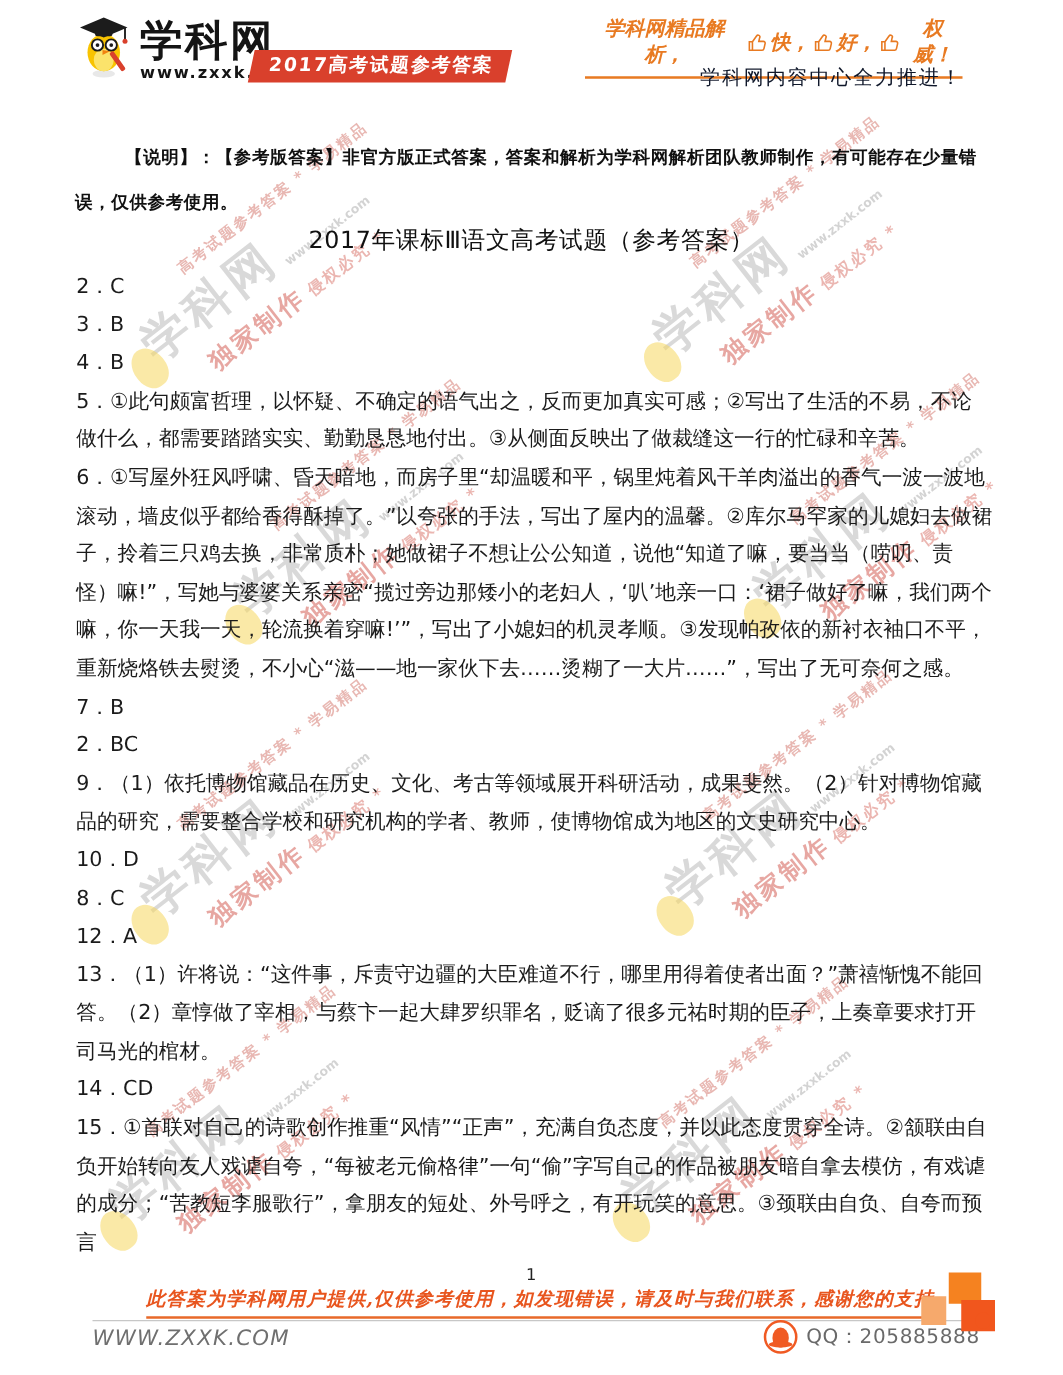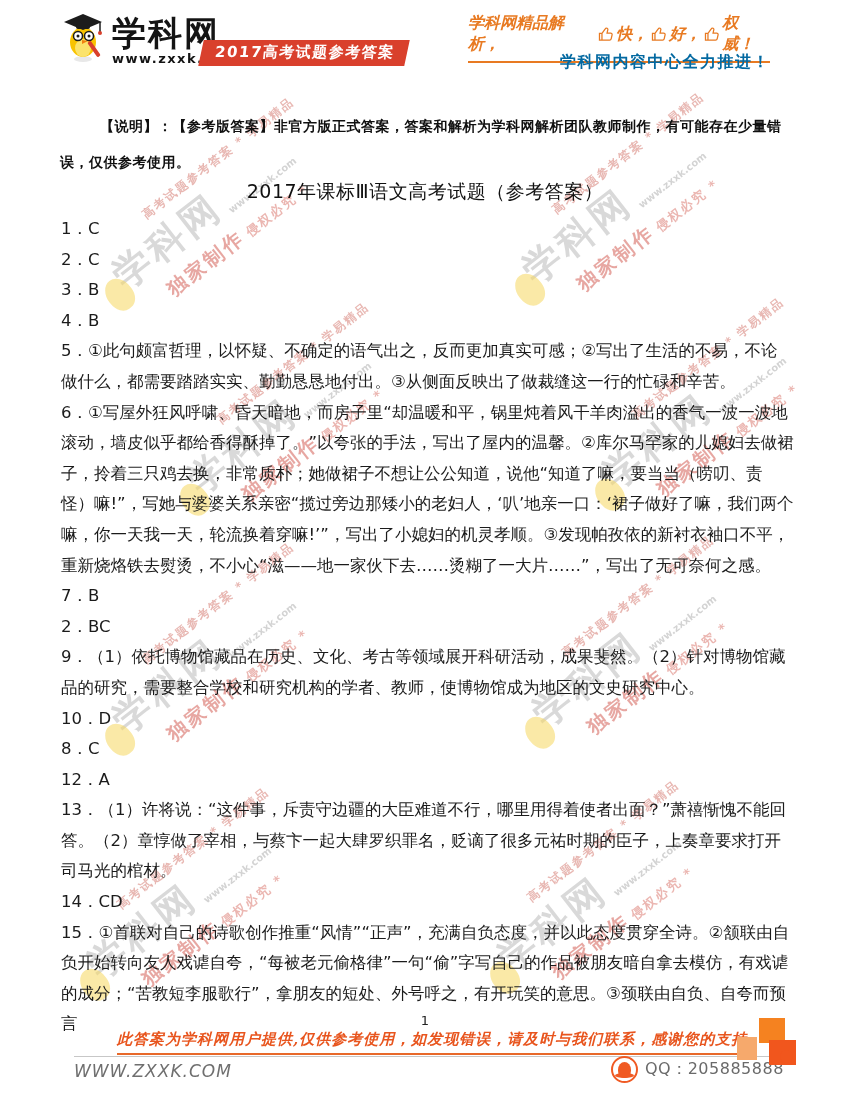--- a/index.html
+++ b/index.html
@@ -26,24 +26,24 @@
   .logo-text { position:absolute; left:112px; top:16px; line-height:1; }
   .logo-name { font-size:34px; font-weight:bold; color:#141414; letter-spacing:2px; }
   .logo-url  { font-size:13px; font-weight:bold; color:#141414; letter-spacing:1.5px; margin-top:2px; }
   .banner { position:absolute; left:201px; top:40px; background:#d9402c; color:#fff;
             font-size:15px; font-weight:bold; letter-spacing:1.5px;
             padding:3px 12px 4px 14px; transform:skewX(-12deg); }
   .banner > span { display:inline-block; transform:skewX(6deg); }
   .slogan { position:absolute; left:468px; top:13px; width:302px;
             display:flex; align-items:center; justify-content:center; gap:2px;
             font-family:"DejaVu Serif", serif; font-style:italic; font-weight:bold;
-            font-size:16px; color:#e87a22; border-bottom:2px solid #e87a22; padding-bottom:6px; }
+            font-size:16px; color:#e87a22; border-bottom:2px solid #e87a22; padding-bottom:6px;text-align:center; }
   .thumb { width:17px; height:17px; flex:0 0 auto; }
-  .sub-slogan { position:absolute; right:80px; top:52px; font-size:16px; font-weight:bold;
-                color:#0369a1; letter-spacing:1.5px; }
+  .sub-slogan { position:absolute; right:80px; top:52px; font-size:16px; font-weight:normal;
+                color:#0f172a; letter-spacing:1.5px; }
   
   .doc { position:absolute; inset:0; z-index:1; }
   .notice { position:absolute; left:60px; top:94px; width:734px; font-size:14px; font-weight:bold;
             color:#101010; line-height:36px; text-indent:40px; letter-spacing:0.5px; }
   .doc-title { position:absolute; left:0; top:179px; width:850px; text-align:center;
                font-size:19px; font-weight:normal; color:#101010; letter-spacing:0.5px; }
   .answers { position:absolute; left:61px; top:214px; width:733px;
              font-size:16.5px; line-height:30.6px; color:#1b1b1b; }
   .answers p { margin:0; }
   
@@ -188,21 +188,20 @@
       </svg>
       <span>权威！</span>
     </div>
     <div class="sub-slogan">学科网内容中心全力推进！</div>
   </div>
 
   <div class="doc">
     <p class="notice">【说明】：【参考版答案】非官方版正式答案，答案和解析为学科网解析团队教师制作，有可能存在少量错误，仅供参考使用。</p>
     <div class="doc-title">2017年课标Ⅲ语文高考试题（参考答案）</div>
     <div class="answers">
-        <p>1．C</p>
         <p>2．C</p>
         <p>3．B</p>
         <p>4．B</p>
         <p>5．①此句颇富哲理，以怀疑、不确定的语气出之，反而更加真实可感；②写出了生活的不易，不论做什么，都需要踏踏实实、勤勤恳恳地付出。③从侧面反映出了做裁缝这一行的忙碌和辛苦。</p>
         <p>6．①写屋外狂风呼啸、昏天暗地，而房子里“却温暖和平，锅里炖着风干羊肉溢出的香气一波一波地滚动，墙皮似乎都给香得酥掉了。”以夸张的手法，写出了屋内的温馨。②库尔马罕家的儿媳妇去做裙子，拎着三只鸡去换，非常质朴；她做裙子不想让公公知道，说他“知道了嘛，要当当（唠叨、责怪）嘛!”，写她与婆婆关系亲密“揽过旁边那矮小的老妇人，‘叭’地亲一口：‘裙子做好了嘛，我们两个嘛，你一天我一天，轮流换着穿嘛!’”，写出了小媳妇的机灵孝顺。③发现帕孜依的新衬衣袖口不平，重新烧烙铁去熨烫，不小心“滋——地一家伙下去……烫糊了一大片……”，写出了无可奈何之感。</p>
         <p>7．B</p>
         <p>2．BC</p>
         <p>9．（1）依托博物馆藏品在历史、文化、考古等领域展开科研活动，成果斐然。（2）针对博物馆藏品的研究，需要整合学校和研究机构的学者、教师，使博物馆成为地区的文史研究中心。</p>
         <p>10．D</p>
         <p>8．C</p>

